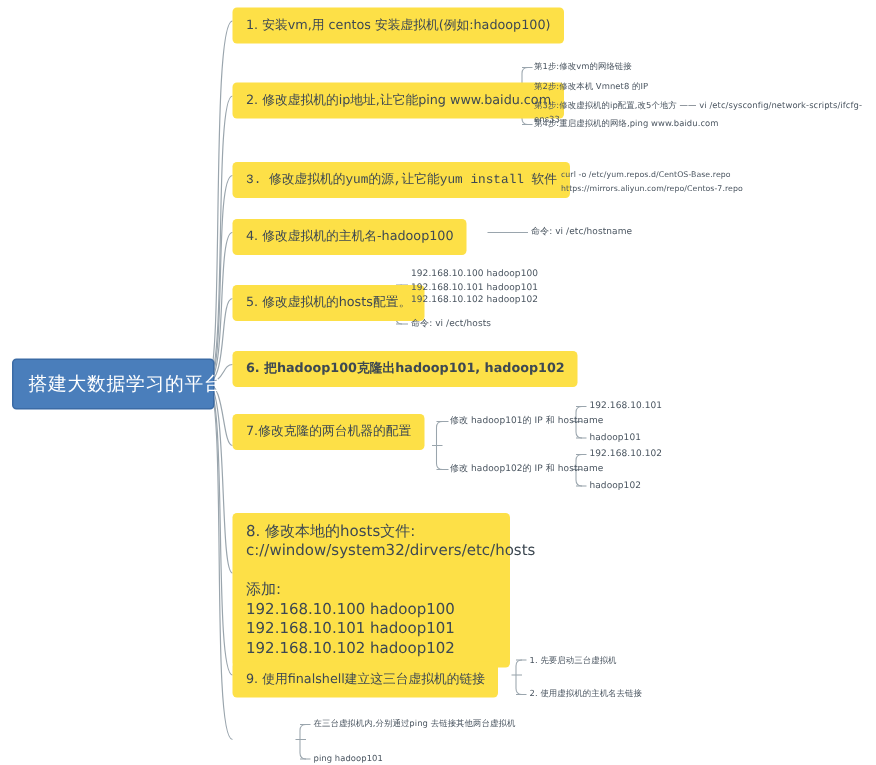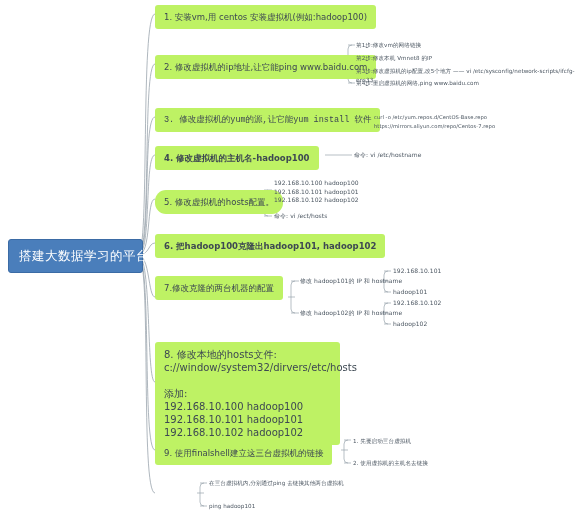--- a/index.html
+++ b/index.html
@@ -42,21 +42,21 @@
     font-size: 12.5px;
     letter-spacing: 0.5px;
     padding: 8px 10px;
     left: 8px;
     top: 239px;
     width: 135px;
     text-align: center;
     line-height: 16px;
   }
   .l1-node {
-    background: #bef264;
+    background: #fde047;
     border-radius: 3px;
     font-size: 8.5px;
     color: #3d4852;
     padding: 6px 9px;
     line-height: 12px;
   }
   .l1-node.multiline {
     white-space: pre-line;
     line-height: 13px;
   }
@@ -146,24 +146,24 @@
 
   <div class="node l1-node" style="left:155px; top:55px;text-align:right;">2. 修改虚拟机的ip地址,让它能ping www.baidu.com</div>
   <div class="leaf" style="left:356px; top:41px;">第1步:修改vm的网络链接</div>
   <div class="leaf" style="left:356px; top:54px;">第2步:修改本机 Vmnet8 的IP</div>
   <div class="leaf" style="left:356px; top:67px;">第3步:修改虚拟机的ip配置,改5个地方  ——  vi /etc/sysconfig/network-scripts/ifcfg-ens33</div>
   <div class="leaf" style="left:356px; top:79px;">第4步:重启虚拟机的网络,ping www.baidu.com</div>
 
   <div class="node l1-node" style="left:155px; top:108px;font-family:Liberation Mono, monospace;">3. 修改虚拟机的yum的源,让它能yum install 软件</div>
   <div class="leaf tiny" style="left:374px; top:113px;">curl -o /etc/yum.repos.d/CentOS-Base.repo https://mirrors.aliyun.com/repo/Centos-7.repo</div>
 
-  <div class="node l1-node" style="left:155px; top:146px;font-weight:bold;">4. 修改虚拟机的主机名-hadoop100</div>
+  <div class="node l1-node" style="left:155px; top:146px;">4. 修改虚拟机的主机名-hadoop100</div>
   <div class="leaf small" style="left:354px; top:151px;">命令:  vi /etc/hostname</div>
 
-  <div class="node l1-node" style="left:155px; top:190px;border-radius:11px;">5. 修改虚拟机的hosts配置。</div>
+  <div class="node l1-node" style="left:155px; top:190px;">5. 修改虚拟机的hosts配置。</div>
   <div class="leaf small" style="left:274px; top:179px;">192.168.10.100 hadoop100
 192.168.10.101 hadoop101
 192.168.10.102 hadoop102</div>
   <div class="leaf small" style="left:274px; top:212px;">命令:  vi /ect/hosts</div>
 
   <div class="node l1-node" style="left:155px; top:234px;font-weight:bold;">6. 把hadoop100克隆出hadoop101, hadoop102</div>
 
   <div class="node l1-node" style="left:155px; top:276px;">7.修改克隆的两台机器的配置</div>
   <div class="leaf small" style="left:300px; top:277px;">修改 hadoop101的 IP 和 hostname</div>
   <div class="leaf small" style="left:393px; top:267px;">192.168.10.101</div>

